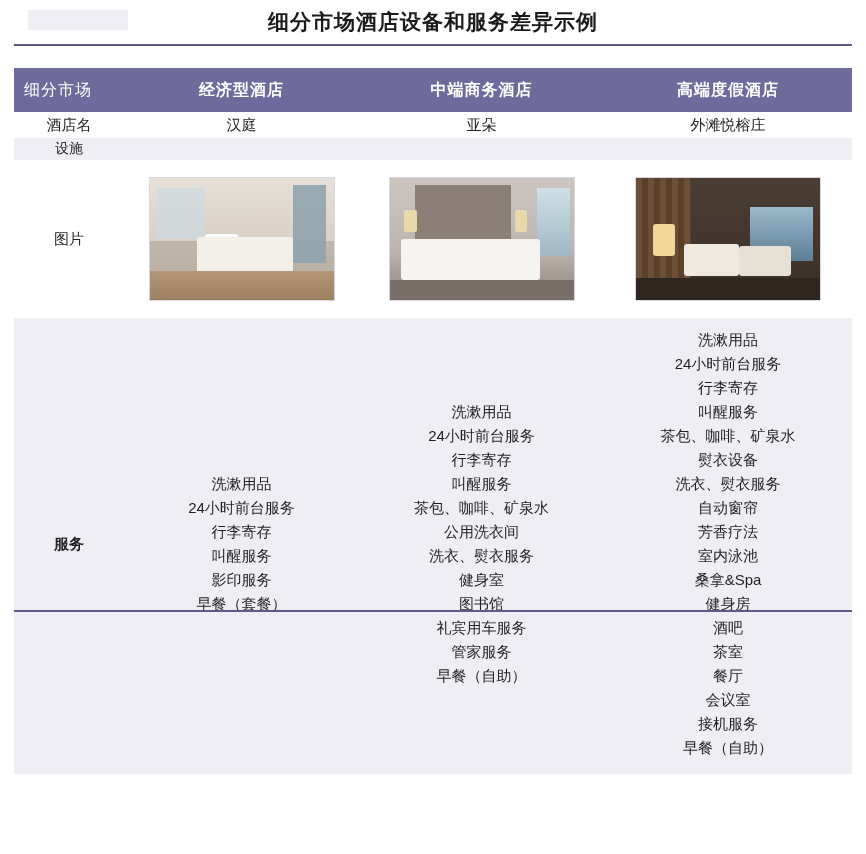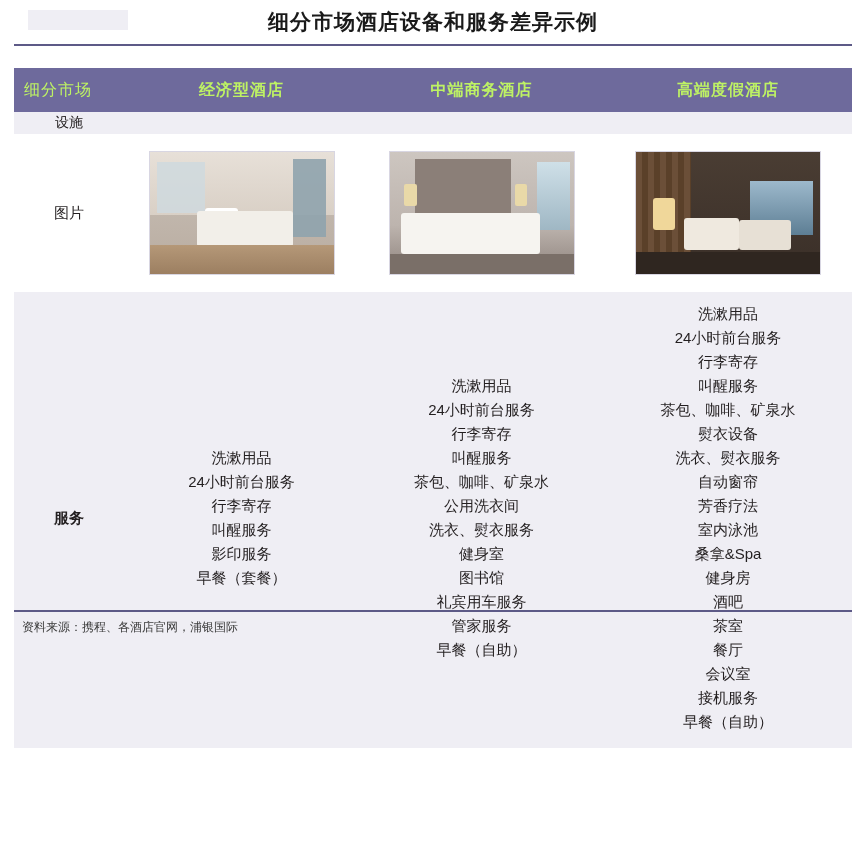--- a/index.html
+++ b/index.html
@@ -60,21 +60,21 @@
     margin-top: 22px;
     font-size: 15px;
   }
   table.main td, table.main th {
     padding: 0;
     vertical-align: middle;
     text-align: center;
   }
   thead th {
     background: #6e6a9c;
-    color: #bef264;
+    color: #ffffff;
     font-size: 16px;
     font-weight: bold;
     height: 44px;
     letter-spacing: 1px;
   }
   thead th.first {
     text-align: left;
     padding-left: 10px;
     font-weight: normal;
   }
@@ -250,20 +250,26 @@
     </colgroup>
     <thead>
       <tr>
         <th class="first">细分市场</th>
         <th>经济型酒店</th>
         <th>中端商务酒店</th>
         <th>高端度假酒店</th>
       </tr>
     </thead>
     <tbody>
+      <tr class="r-name band-white">
+        <td class="rowlabel">酒店名</td>
+        <td>汉庭</td>
+        <td>亚朵</td>
+        <td>外滩悦榕庄</td>
+      </tr>
       <tr class="r-facility band-light">
         <td class="rowlabel">设施</td>
         <td></td>
         <td></td>
         <td></td>
       </tr>
       <tr class="r-photo band-white">
         <td class="rowlabel">图片</td>
         <td>
           <div class="photo-wrap">
@@ -350,14 +356,13 @@
               <div>会议室</div>
               <div>接机服务</div>
               <div>早餐（自助）</div>
             </div>
         </td>
       </tr>
     </tbody>
   </table>
 
   <div class="footer-rule"></div>
-  <div class="source">资料来源：携程、各酒店官网，浦银国际</div>
 </div>
 
 </body></html>

